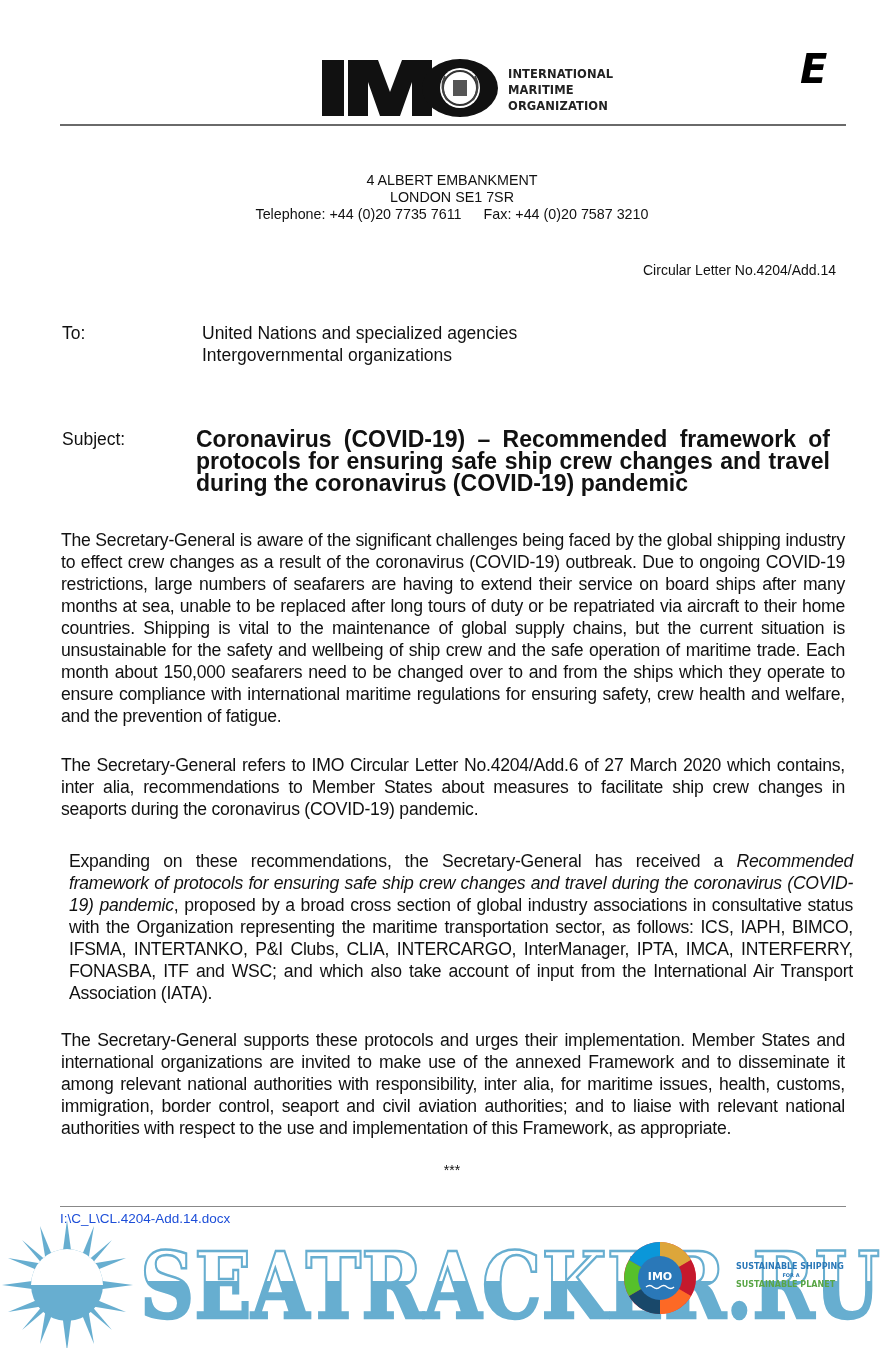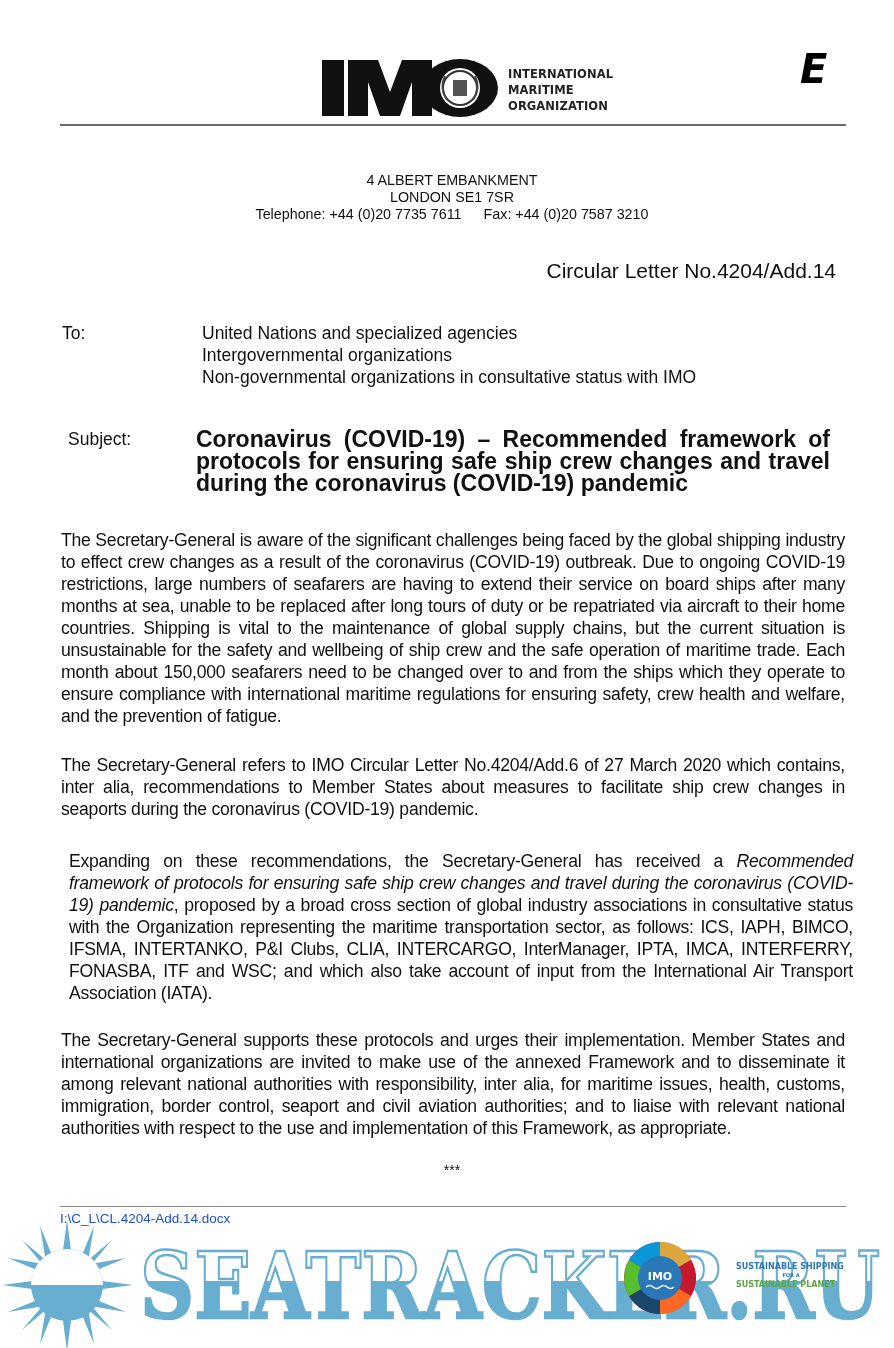--- a/index.html
+++ b/index.html
@@ -28,28 +28,28 @@
   
   .address {
     left: 0; top: 172px; width: 904px; text-align: center;
     font-size: 14.3px; line-height: 17px; color: #111;
   }
   .address .tel-gap { display: inline-block; width: 22px; }
 
   
   .ref {
     right: 58px; top: 260px; text-align: right;
-    font-size: 21px; line-height: 21px;
+    font-size: 14px; line-height: 21px;
   }
 
   
   .label { font-size: 17.5px; line-height: 22px; }
   .to-label { left: 62px; top: 322px; }
   .to-list { left: 202px; top: 322px; font-size: 17.5px; line-height: 22px; }
-  .subj-label { left: 68px; top: 428px; }
+  .subj-label { left: 62px; top: 428px; }
   .subj-text {
     left: 196px; top: 428px; width: 634px;
     font-size: 23px; line-height: 22px; font-weight: bold;
     text-align: justify; text-align-last: left;
   }
 
   
   .para {
     left: 61px; width: 784px;
     font-size: 17.6px; line-height: 22px;
@@ -109,21 +109,20 @@
 </div>
 
 <div class="abs ref">
   <div>Circular Letter No.4204/Add.14</div>
 </div>
 
 <div class="abs label to-label">To:</div>
 <div class="abs to-list">
   <div>United Nations and specialized agencies</div>
   <div>Intergovernmental organizations</div>
-  <div>Non-governmental organizations in consultative status with IMO</div>
 </div>
 
 <div class="abs label subj-label">Subject:</div>
 <div class="abs subj-text">Coronavirus (COVID-19) – Recommended framework of protocols for ensuring safe ship crew changes and travel during the coronavirus (COVID-19) pandemic</div>
 
 <div class="abs para p1">The Secretary-General is aware of the significant challenges being faced by the global shipping industry to effect crew changes as a result of the coronavirus (COVID-19) outbreak. Due to ongoing COVID-19 restrictions, large numbers of seafarers are having to extend their service on board ships after many months at sea, unable to be replaced after long tours of duty or be repatriated via aircraft to their home countries. Shipping is vital to the maintenance of global supply chains, but the current situation is unsustainable for the safety and wellbeing of ship crew and the safe operation of maritime trade. Each month about 150,000 seafarers need to be changed over to and from the ships which they operate to ensure compliance with international maritime regulations for ensuring safety, crew health and welfare, and the prevention of fatigue.</div>
 <div class="abs para p2">The Secretary-General refers to IMO Circular Letter No.4204/Add.6 of 27 March 2020 which contains, inter alia, recommendations to Member States about measures to facilitate ship crew changes in seaports during the coronavirus (COVID-19) pandemic.</div>
 <div class="abs para p3"><span>Expanding on these recommendations, the Secretary-General has received a </span><em>Recommended framework of protocols for ensuring safe ship crew changes and travel during the coronavirus (COVID-19) pandemic</em><span>, proposed by a broad cross section of global industry associations in consultative status with the Organization representing the maritime transportation sector, as follows: ICS, IAPH, BIMCO, IFSMA, INTERTANKO, P&amp;I Clubs, CLIA, INTERCARGO, InterManager, IPTA, IMCA, INTERFERRY, FONASBA, ITF and WSC; and which also take account of input from the International Air Transport Association (IATA).</span></div>
 <div class="abs para p4">The Secretary-General supports these protocols and urges their implementation. Member States and international organizations are invited to make use of the annexed Framework and to disseminate it among relevant national authorities with responsibility, inter alia, for maritime issues, health, customs, immigration, border control, seaport and civil aviation authorities; and to liaise with relevant national authorities with respect to the use and implementation of this Framework, as appropriate.</div>
 <div class="abs stars">***</div>

